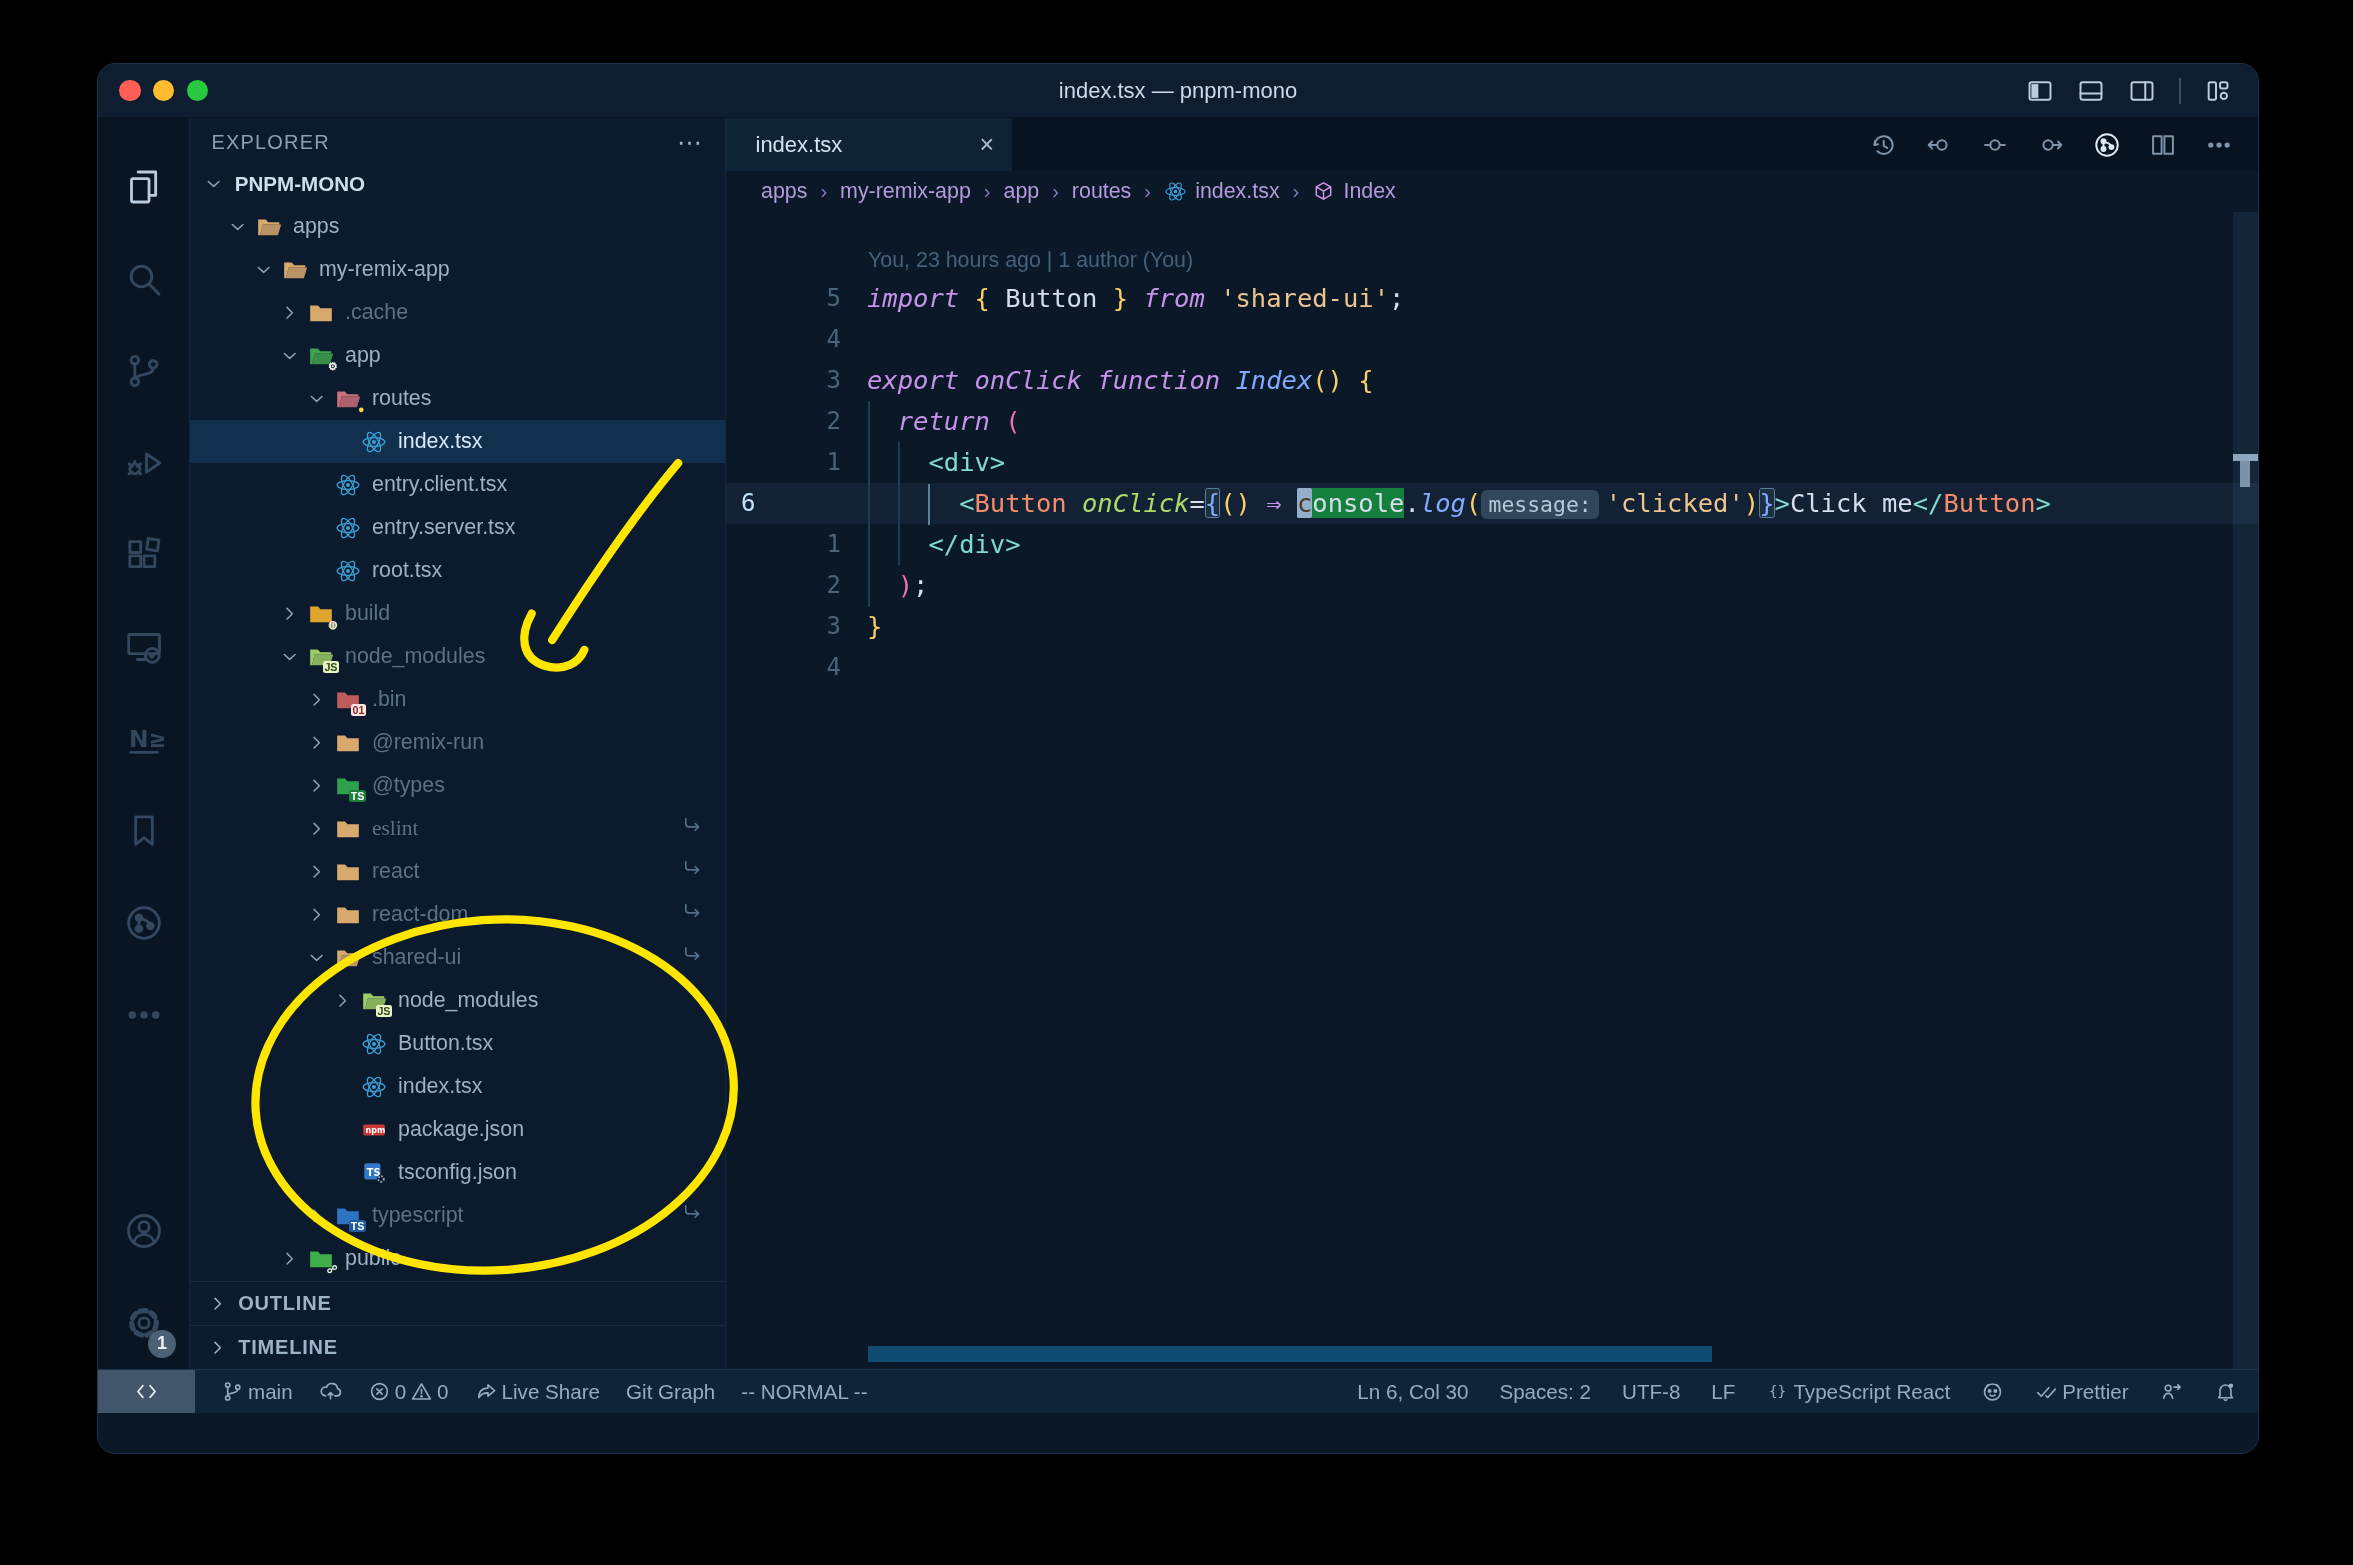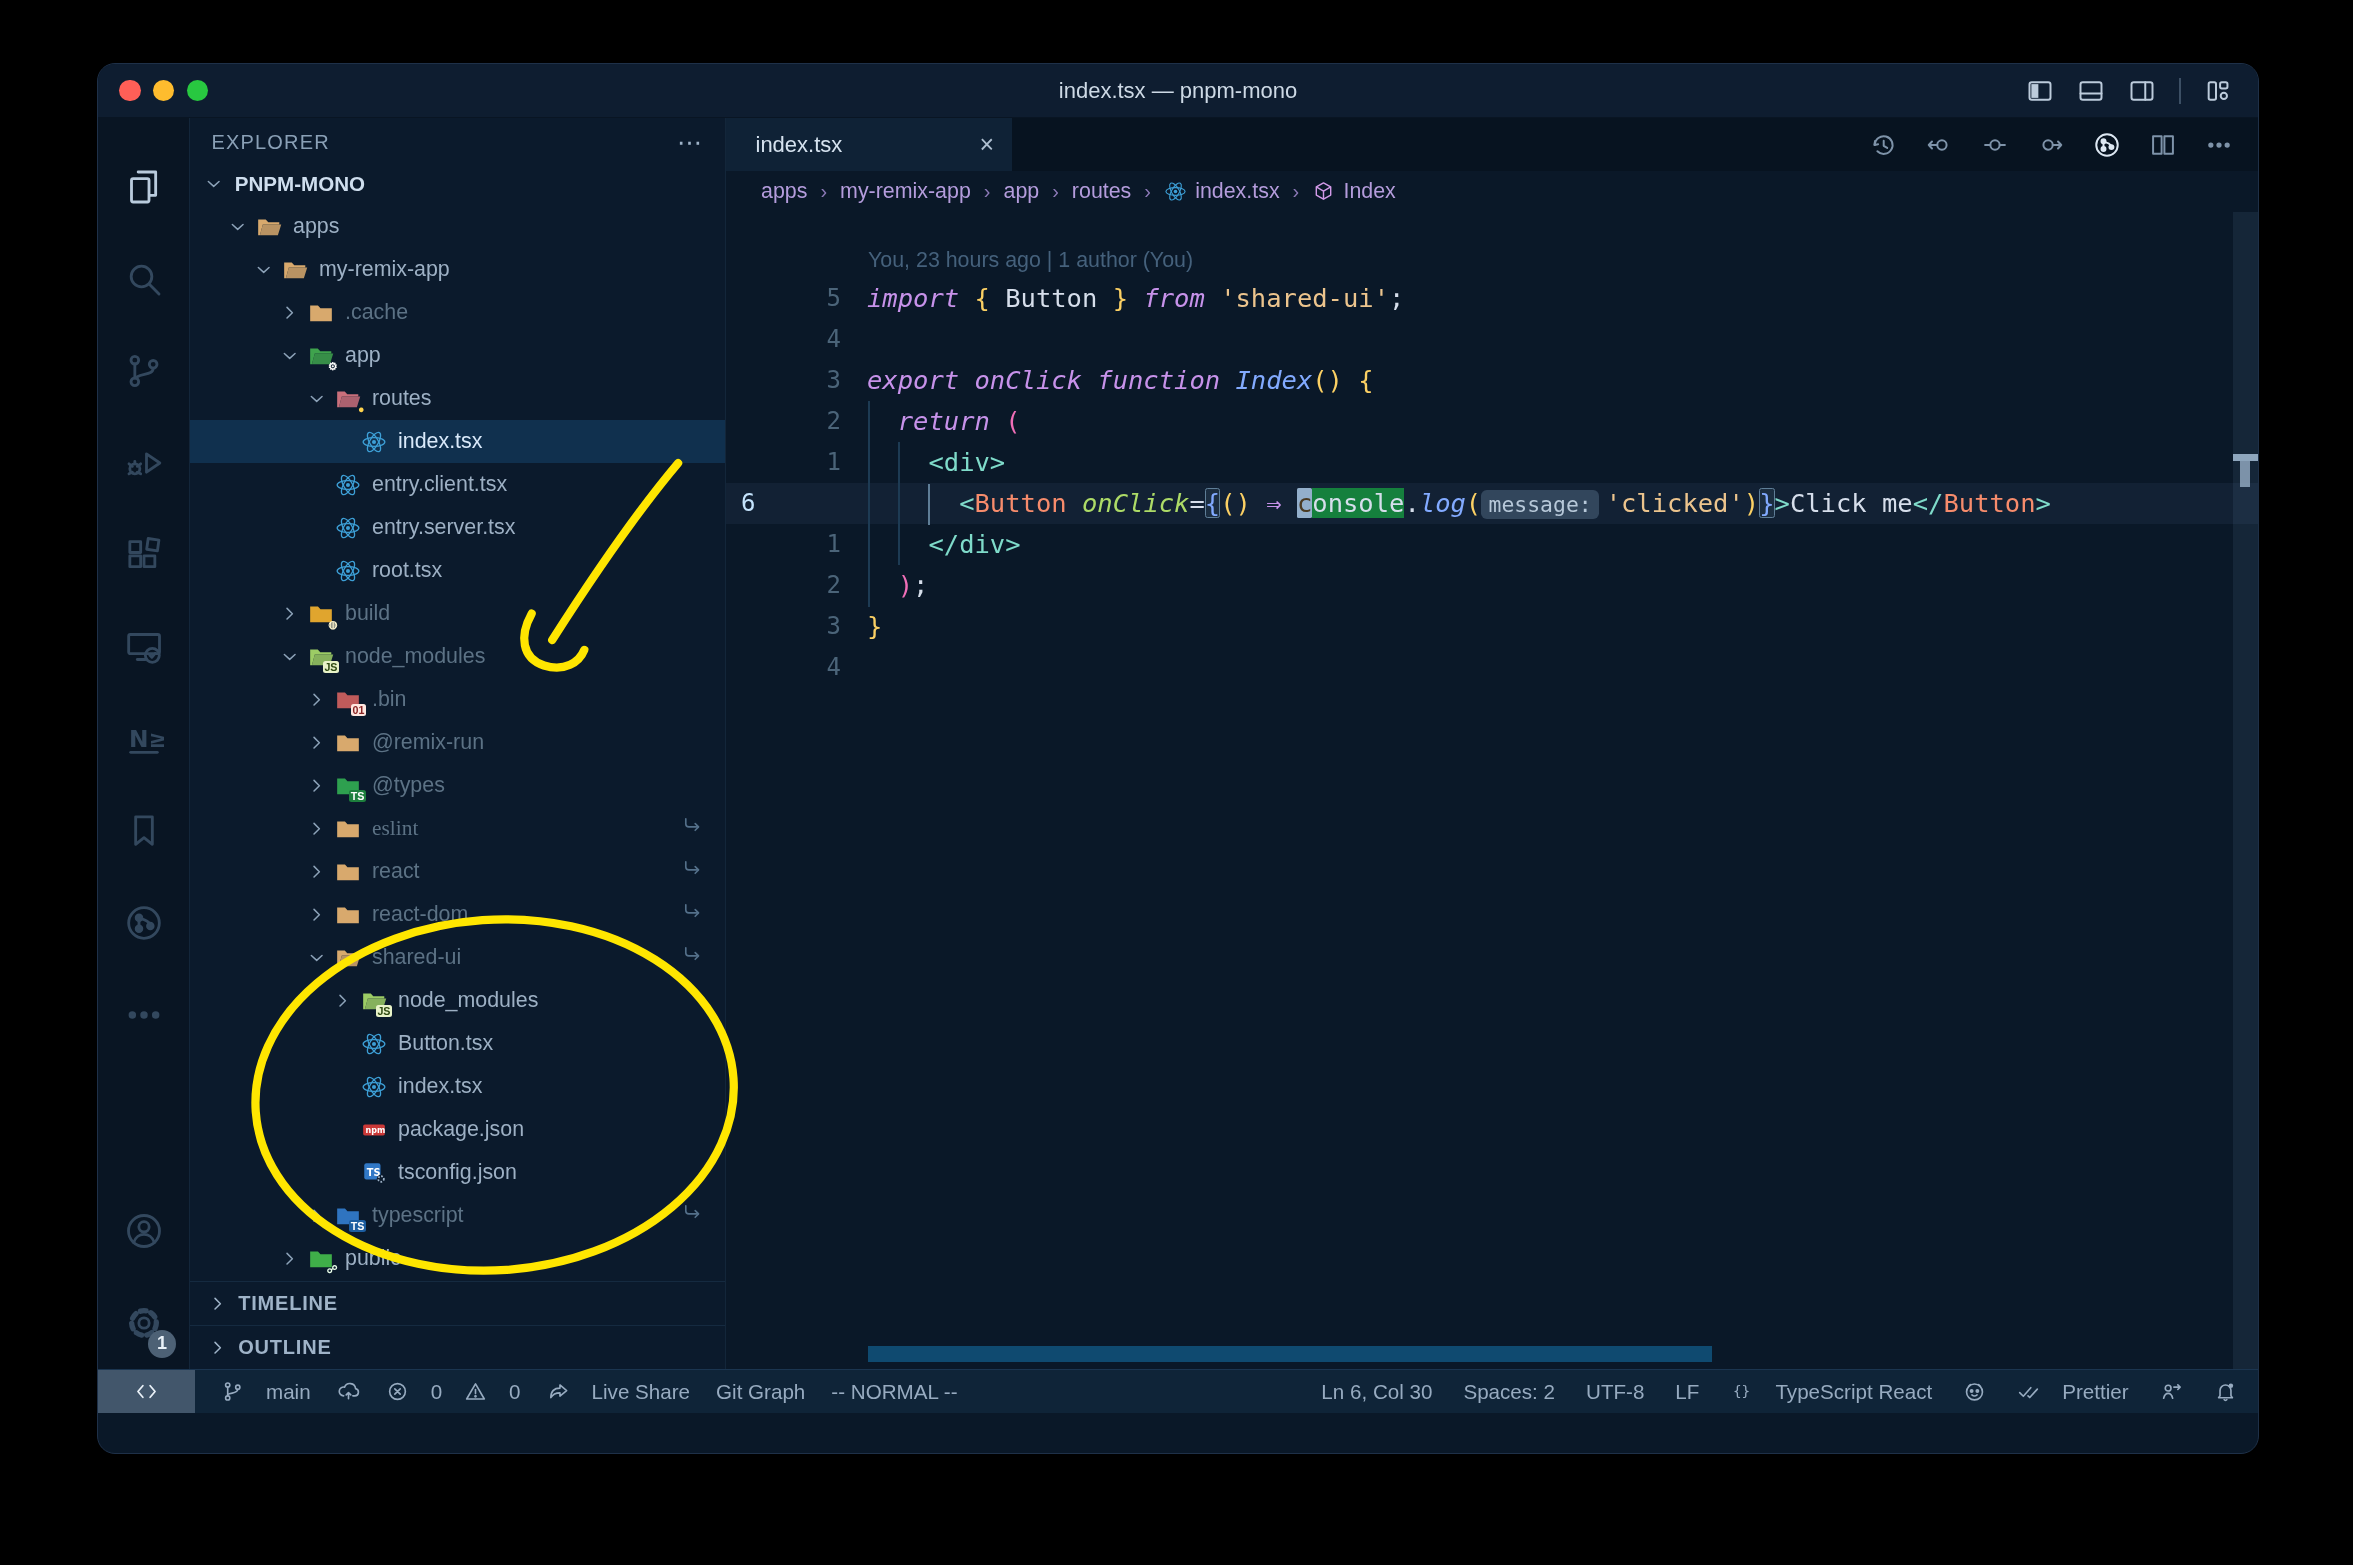--- a/index.html
+++ b/index.html
@@ -82,21 +82,21 @@
   .guide.active{background:#5f7e97;}
   .hscroll{position:absolute;left:142px;bottom:6.6px;width:844px;height:16.5px;background:#0f4a70;}
   .vscroll{position:absolute;right:0;top:0;bottom:0;width:25px;background:rgba(104,138,170,0.13);}
   .tmark{position:absolute;top:242px;left:0;width:25px;height:7.4px;background:#8ea6bd;}
   .tmark:after{content:"";position:absolute;left:6.6px;top:7.4px;width:10.7px;height:26px;background:#8ea6bd;opacity:.85;}
   
   .statusbar{height:43px;background:#0f2438;border-top:1.6px solid #1b3550;display:flex;align-items:center;
              color:#97abc0;font-size:20.6px;}
   .sb-remote{width:97px;height:100%;background:#42566b;color:#eaf1f8;display:flex;align-items:center;justify-content:center;}
   .sb-remote svg{width:25px;height:25px;}
-  .st-item{display:flex;align-items:center;gap:22px;margin-left:26px;white-space:nowrap;}
+  .st-item{display:flex;align-items:center;gap:4px;margin-left:26px;white-space:nowrap;}
   .st-item svg{width:23px;height:23px;}
   .st-right{margin-left:auto;display:flex;align-items:center;padding-right:21.4px;}
   .st-right .st-item{margin-left:31px;}
   
   .annot{position:absolute;inset:0;width:100%;height:100%;pointer-events:none;z-index:50;}
 </style>
 </head>
 <body>
 
 <div class="stage">
@@ -614,34 +614,34 @@
                 <svg viewBox="0 0 24 24">
                   <path d="M2 5h7.2l2.3 2.5H22V19.5H2z" fill="#3fae49"></path>
                 </svg>
                 <b class="fbadge" style="color: rgb(234, 255, 234); background: transparent;">☍</b>
               </span>
               <span>public</span>
             </div>
           </div>
         <div style="flex:1"></div>
         <div class="sb-panel">
+          <span class="chev" id="outlineChev">
+              <svg viewBox="0 0 24 24" fill="none" stroke="currentColor" stroke-width="1.7" stroke-linecap="round" stroke-linejoin="round">
+                <path d="M9 6l6 6-6 6"></path>
+              </svg>
+            </span>
+          <span>OUTLINE</span>
+        </div>
+        <div class="sb-panel">
           <span class="chev" id="timelineChev">
               <svg viewBox="0 0 24 24" fill="none" stroke="currentColor" stroke-width="1.7" stroke-linecap="round" stroke-linejoin="round">
                 <path d="M9 6l6 6-6 6"></path>
               </svg>
             </span>
           <span>TIMELINE</span>
-        </div>
-        <div class="sb-panel">
-          <span class="chev" id="outlineChev">
-              <svg viewBox="0 0 24 24" fill="none" stroke="currentColor" stroke-width="1.7" stroke-linecap="round" stroke-linejoin="round">
-                <path d="M9 6l6 6-6 6"></path>
-              </svg>
-            </span>
-          <span>OUTLINE</span>
         </div>
       </aside>
 
       <section class="editor">
         <div class="tabbar">
           <div class="tab">
             <span id="tabIcon" style="display:flex">
                 <svg viewBox="0 0 24 24" fill="none" stroke="#3d9fd6" stroke-width="1.2">
                   <ellipse cx="12" cy="12" rx="10" ry="4"></ellipse>
                   <ellipse cx="12" cy="12" rx="10" ry="4" transform="rotate(60 12 12)"></ellipse>

